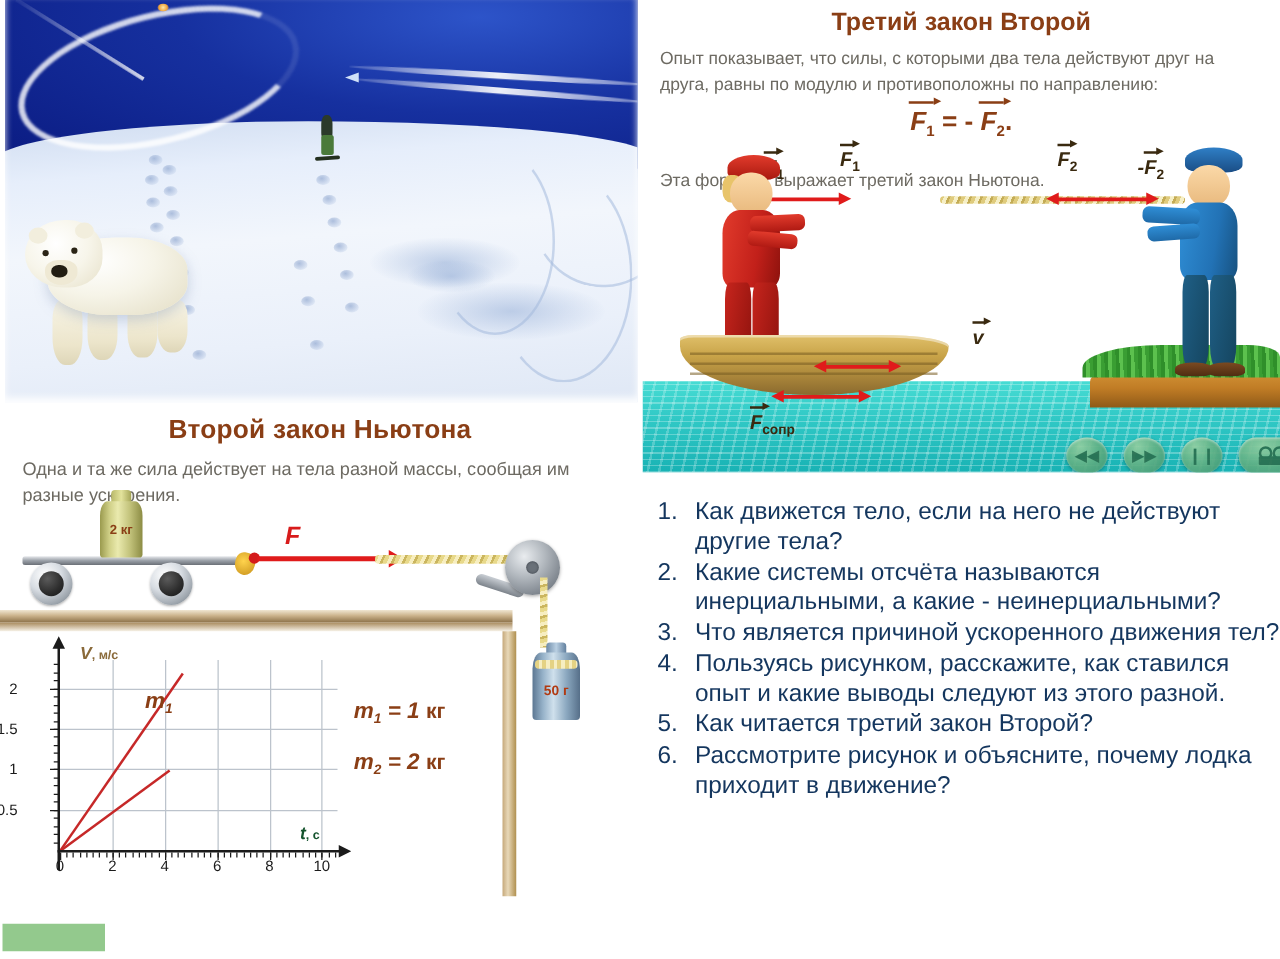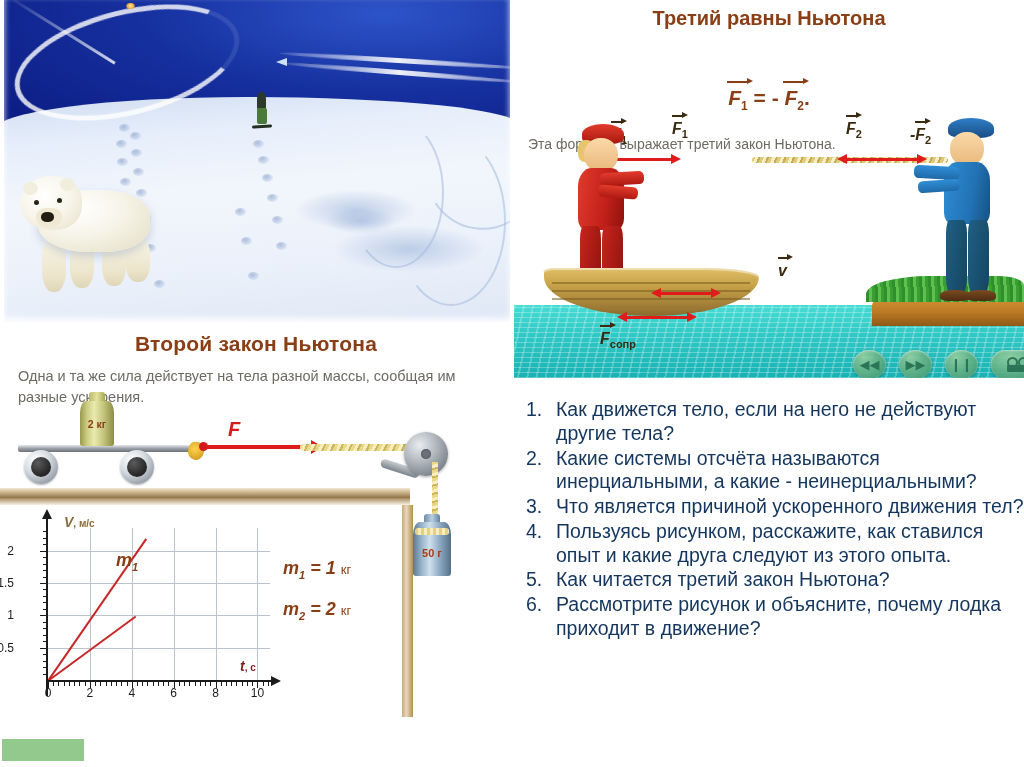--- a/index.html
+++ b/index.html
@@ -219,21 +219,21 @@
   .pulley-arm {
     position:absolute; left:380px; top:142px; width:40px; height:9px;
     background: linear-gradient(180deg,#c9ced4,#7c838b); border-radius:5px;
     transform: rotate(18deg);
   }
   .rope-v {
     position:absolute; left:432px; top:140px; width:6px; height:56px;
     background: repeating-linear-gradient(165deg, #e8d98a 0 3px, #f7eec0 3px 6px, #cbb65e 6px 8px);
   }
   .weight50 {
-    position:absolute; left:411px; top:192px; width:42px; height:62px;
+    position:absolute; left:424px; top:192px; width:42px; height:62px;
   }
   .w50-neck {
     position:absolute; left:13px; top:0; width:16px; height:9px;
     background: linear-gradient(90deg,#6e8ba8,#b9cfe2,#62809e); border-radius:3px 3px 0 0;
   }
   .w50-body {
     position:absolute; left:2px; top:8px; width:38px; height:54px;
     background: linear-gradient(90deg, #5c7792 0%, #96b2c9 22%, #cfe0ec 44%, #8aa7bf 72%, #566f89 100%);
     border-radius: 18% 18% 8% 8% / 24% 24% 6% 6%;
   }
@@ -246,21 +246,21 @@
     position:absolute; left:0; top:33px; width:42px; text-align:center;
     font-size:11px; color:#b13a12; font-weight:bold;
   }
   .post {
     position:absolute; left:402px; top:183px; width:11px; height:212px;
     background: linear-gradient(90deg,#c6a97b 0%, #e8d8b8 40%, #b0904f 100%);
   }
   .mass-eq {
     position:absolute; font-size:18px; color:#8a3e15; font-weight:bold; font-style:italic;
   }
-  .mass-eq .u { font-style:normal; font-size:13px; font-weight:normal; }
+  .mass-eq .u { font-style:normal; font-size:17px; font-weight:bold; }
   .mass-eq sub { font-size:11px; }
   .m1-eq { left:283px; top:236px; }
   .m2-eq { left:283px; top:277px; }
 
   
   .graph {
     position:absolute; left:18px; top:196px; width:262px; height:190px;text-align:right;
   }
   .g-plot {
     position:absolute; left:30px; top:10px; width:222px; height:152px;
@@ -297,21 +297,21 @@
   .tickmark-x { position:absolute; top:164px; width:1px; height:6px; background:#1b1b1b; }
   .line-m1, .line-m2 {
     position:absolute; height:2.4px; background:#c62828; transform-origin: 0 50%;
   }
   .lbl-v {
     position:absolute; left:46px; top:-4px; font-size:14px; color:#8a6a3a;
     font-style:italic; font-weight:bold;
   }
   .lbl-v span { font-style:normal; font-size:10px; }
   .lbl-t {
-    position:absolute; left:222px; top:140px; font-size:14px; color:#7f1d1d;
+    position:absolute; left:222px; top:140px; font-size:14px; color:#14532d;
     font-style:italic; font-weight:bold;
   }
   .lbl-t span { font-style:normal; font-size:10px; }
   .lbl-m1 {
     position:absolute; left:98px; top:32px; font-size:18px; color:#8a3e15;
     font-style:italic; font-weight:bold;
   }
   .lbl-m1 sub { font-size:11px; }
 
   
@@ -709,21 +709,22 @@
         <div class="tickmark-x" style="left: 228.962px; height: 4px;"></div>
         <div class="tickmark-x" style="left: 234.198px; height: 4px;"></div>
         <div class="tickmark-x" style="left: 239.434px; height: 4px;"></div>
         <div class="tickmark-x" style="left: 244.67px; height: 4px;"></div>
         <div class="tickmark-x" style="left: 249.906px; height: 4px;"></div>
       </div>
 
   </div>
 
   <div class="panel3">
-    <div class="h3-title">Третий равны Ньютона</div>
+    <div class="h3-title">Третий закон Второй</div>
+    <div class="p3-text">Опыт показывает, что силы, с которыми два тела действуют друг на друга, равны по модулю и противоположны по направлению:</div>
 
     <div class="formula">
       <span class="vec"><span>F</span><sub>1</sub></span>
       <span>=</span>
       <span>-</span>
       <span class="vec"><span>F</span><sub>2</sub></span><span>.</span>
     </div>
 
     <div class="p3-text2">Эта формула выражает третий закон Ньютона.</div>
 
@@ -823,25 +824,25 @@
       <div class="qitem">
         <div class="qnum">2.</div>
         <div class="qtext">Какие системы отсчёта называются инерциальными, а какие - неинерциальными?</div>
       </div>
       <div class="qitem">
         <div class="qnum">3.</div>
         <div class="qtext">Что является причиной ускоренного движения тел?</div>
       </div>
       <div class="qitem">
         <div class="qnum">4.</div>
-        <div class="qtext">Пользуясь рисунком, расскажите, как ставился опыт и какие друга следуют из этого опыта.</div>
+        <div class="qtext">Пользуясь рисунком, расскажите, как ставился опыт и какие выводы следуют из этого разной.</div>
       </div>
       <div class="qitem">
         <div class="qnum">5.</div>
-        <div class="qtext">Как читается третий закон Ньютона?</div>
+        <div class="qtext">Как читается третий закон Второй?</div>
       </div>
       <div class="qitem">
         <div class="qnum">6.</div>
         <div class="qtext">Рассмотрите рисунок и объясните, почему лодка приходит в движение?</div>
       </div>
     </div>
 
   <div class="green-chip"></div>
 </div>
 

